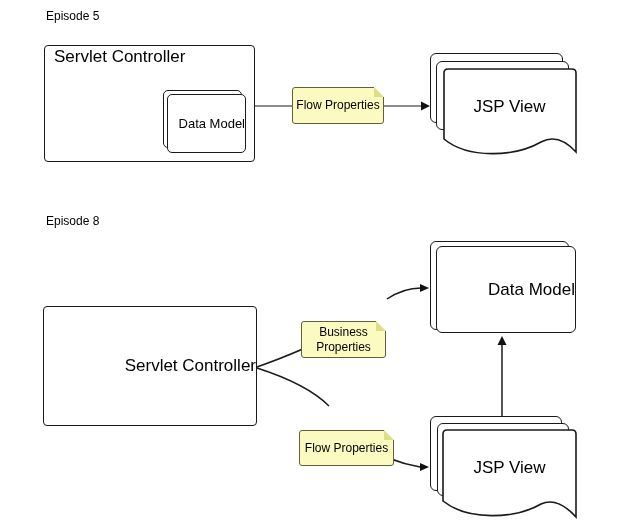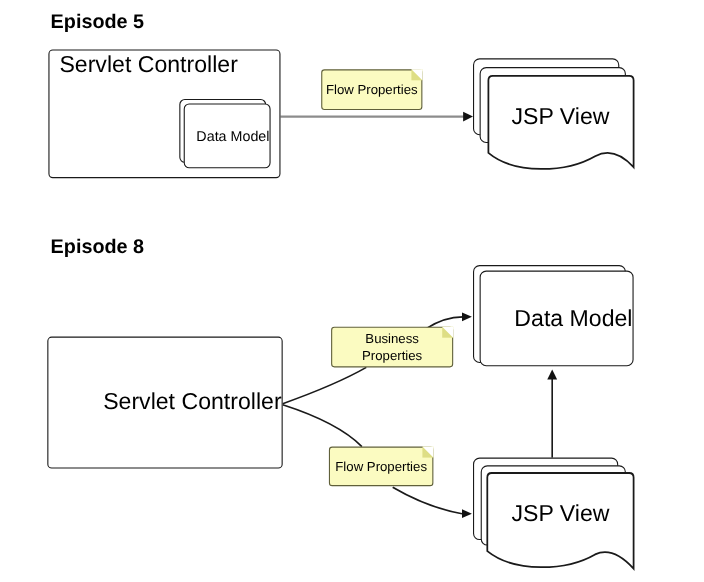--- a/index.html
+++ b/index.html
@@ -1,29 +1,29 @@
 <!DOCTYPE html>
 <html><head>
 <meta charset="utf-8">
 <style>
   html,body{margin:0;padding:0;background:#fff;}
   .canvas{
     position:relative;width:640px;height:529px;background:#fff;
     font-family:"Liberation Sans","DejaVu Sans",sans-serif;color:#000;overflow:hidden;
   }
   .layer{position:absolute;left:0;top:0;width:640px;height:529px;pointer-events:none;}
-  .title{position:absolute;font-size:18px;font-weight:bold;white-space:nowrap;}
+  .title{position:absolute;font-size:12px;font-weight:normal;white-space:nowrap;}
   .box{position:absolute;background:#fff;border:1.5px solid #1a1a1a;border-radius:4px;box-sizing:border-box;}
   .center{display:flex;align-items:center;justify-content:flex-end;text-align:center;}
-  .big-label{font-size:21px;}
+  .big-label{font-size:17px;}
   .small-label{font-size:13px;}
   .note{
     position:absolute;background:#FBFBC1;border:1px solid #60603A;border-radius:3px;
     box-sizing:border-box;display:flex;align-items:center;justify-content:center;
-    text-align:center;font-size:12px;line-height:1.2;
+    text-align:center;font-size:12px;line-height:1.2;margin-top:24px;
   }
   .note::before{
     content:"";position:absolute;top:-1px;right:-1px;width:0;height:0;
     border-style:solid;border-width:0 10px 10px 0;
     border-color:transparent #ffffff #DEDE85 transparent;
   }
   .nowrap{white-space:nowrap;}
   .overlay-label{position:absolute;display:flex;align-items:center;justify-content:center;text-align:left;}
 </style>
 </head>
@@ -75,21 +75,21 @@
 
   <div class="box" style="left:430px;top:53px;width:133px;height:70px;border-radius:6px;"></div>
   <div class="box" style="left:436px;top:61px;width:133px;height:69px;border-radius:6px;"></div>
 
   <div class="title" style="left:46px;top:214px;">Episode 8</div>
 
   <div class="box center big-label" style="left:43px;top:306px;width:214px;height:120px;">
     <span>Servlet Controller</span>
   </div>
 
-  <div class="note" style="left:301px;top:297px;width:111px;height:37px;padding:2px 10px;">
+  <div class="note" style="left:301px;top:297px;width:85px;height:37px;padding:2px 10px;">
     <span>Business Properties</span>
   </div>
 
   <div class="note" style="left:299px;top:406px;width:95px;height:36px;">
     <span class="nowrap">Flow Properties</span>
   </div>
 
   <div class="box" style="left:430px;top:241px;width:139px;height:89px;border-radius:6px;"></div>
   <div class="box center big-label" style="left:436px;top:246px;width:140px;height:87px;border-radius:6px;">
     <span>Data Model</span>

